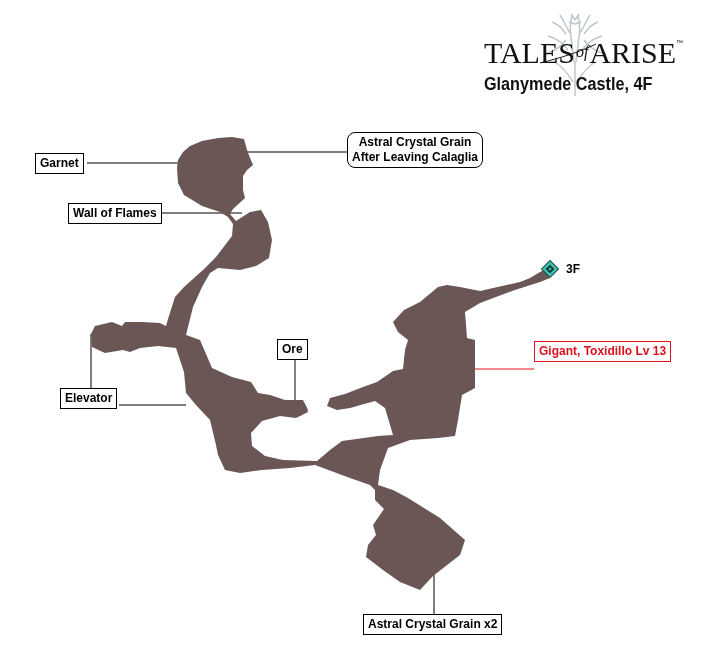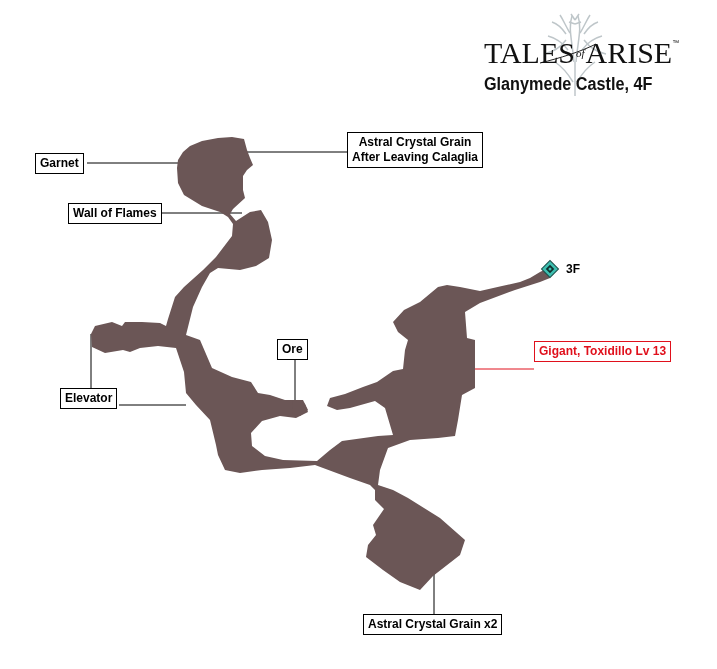--- a/index.html
+++ b/index.html
@@ -10,21 +10,21 @@
     font-family: "Liberation Sans", sans-serif; font-weight: bold; font-size: 12px;
     color: #000000; padding: 2px 4px; line-height: 15px; white-space: nowrap; box-sizing: border-box;
     text-align: center;
   }
   .label.red { color: #e0101c; border-color: #e0101c; }
   .plain { position: absolute; font-family: "Liberation Sans", sans-serif; font-weight: bold; font-size: 12px; color: #000; }
   .logo-title {
     position: absolute; left: 484px; top: 36px; font-family: "Liberation Serif", serif;
     font-size: 30px; letter-spacing: 0px; color: #111; font-weight: normal; white-space: nowrap;
   }
-  .logo-title .of { font-size: 11px; font-style: italic; vertical-align: 6px; margin: 0 1px; text-align: right; }
+  .logo-title .of { font-size: 16px; font-style: italic; vertical-align: 6px; margin: 0 1px; text-align: right; }
   .logo-title .tm { font-size: 7px; vertical-align: 18px; font-family: "Liberation Sans", sans-serif; }
   .subtitle {
     position: absolute; left: 484px; top: 74px; font-family: "Liberation Sans", sans-serif;
     font-weight: bold; font-size: 18px; color: #111; white-space: nowrap; transform: scaleX(0.9); transform-origin: left;
   }
 </style>
 </head>
 <body>
 
 <svg id="map-svg" width="717" height="669" viewBox="0 0 717 669">
@@ -73,21 +73,21 @@
   <span>TALES</span><span class="of">of</span><span>ARISE</span><span class="tm">™</span>
 </div>
 <div class="subtitle">Glanymede Castle, 4F</div>
 
 <div class="label" style="left:35px; top:153px;">
   <span>Garnet</span>
 </div>
 <div class="label" style="left:51px; top:203px;margin-left:17px;">
   <span>Wall of Flames</span>
 </div>
-<div class="label" style="left:347px; top:132px; padding:2px 4px; line-height:15px;">
+<div class="label" style="left:347px; top:132px; padding:2px 4px; line-height:15px;border-radius:8px;">
   <div>Astral Crystal Grain</div>
   <div>After Leaving Calaglia</div>
 </div>
 <div class="label" style="left:277px; top:339px;">
   <span>Ore</span>
 </div>
 <div class="label" style="left:60px; top:388px;">
   <span>Elevator</span>
 </div>
 <div class="label red" style="left:534px; top:341px;">

